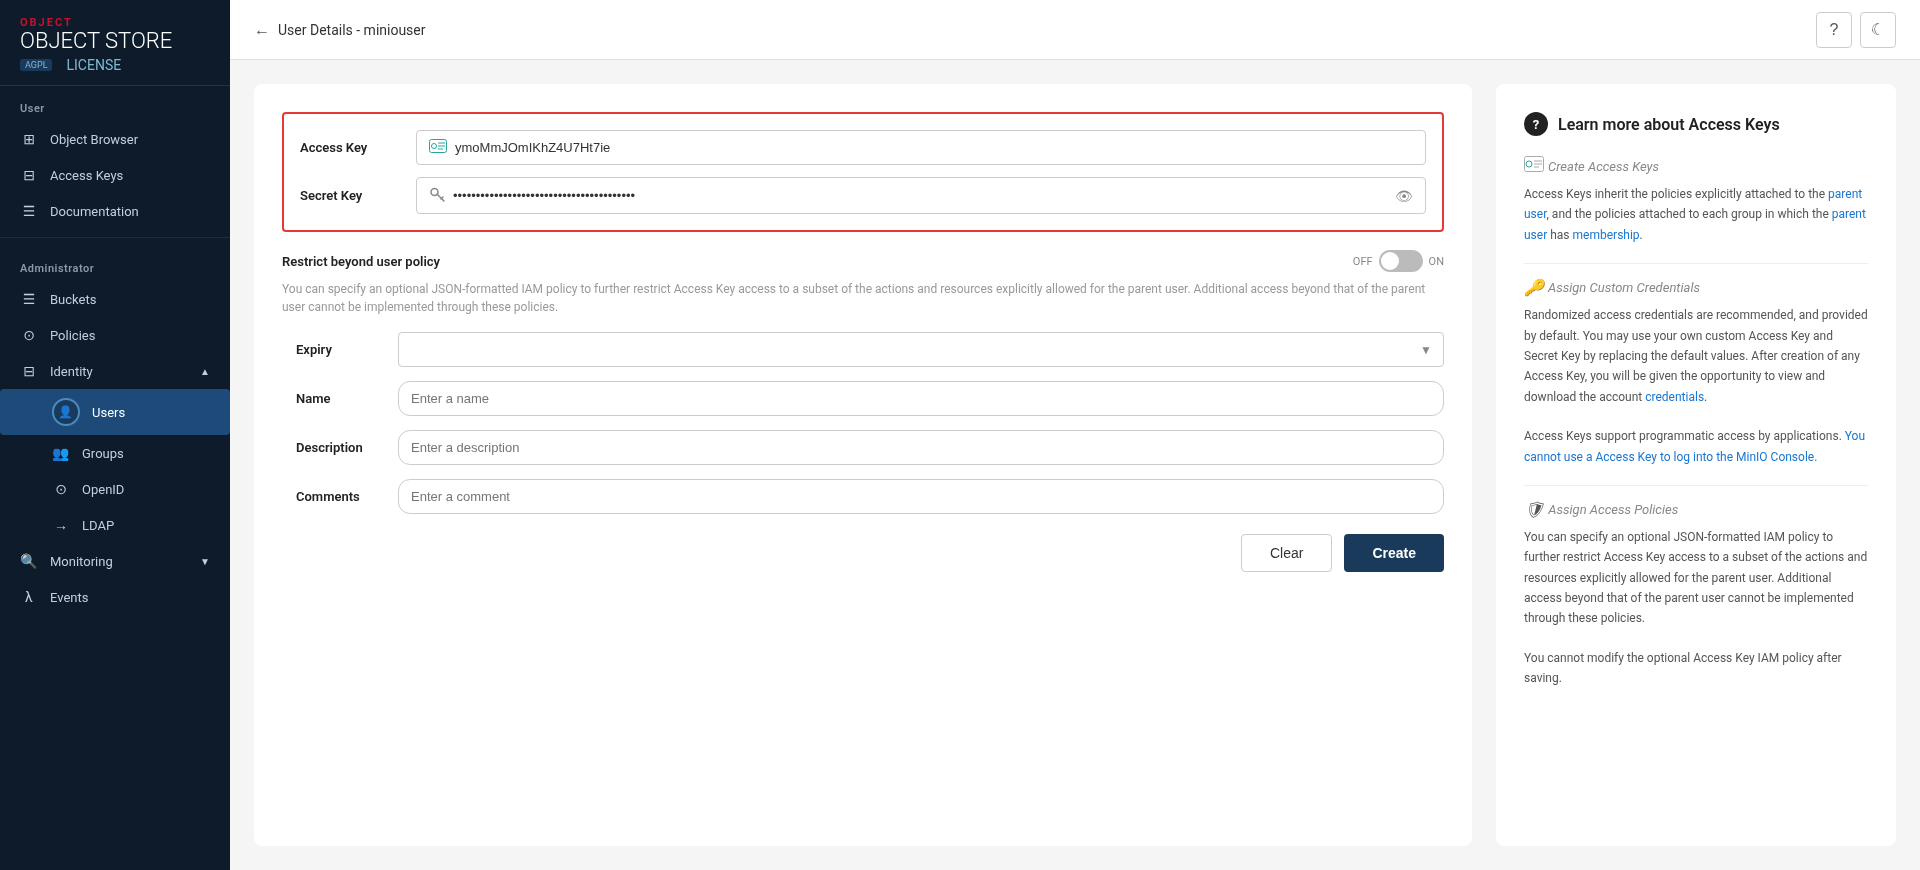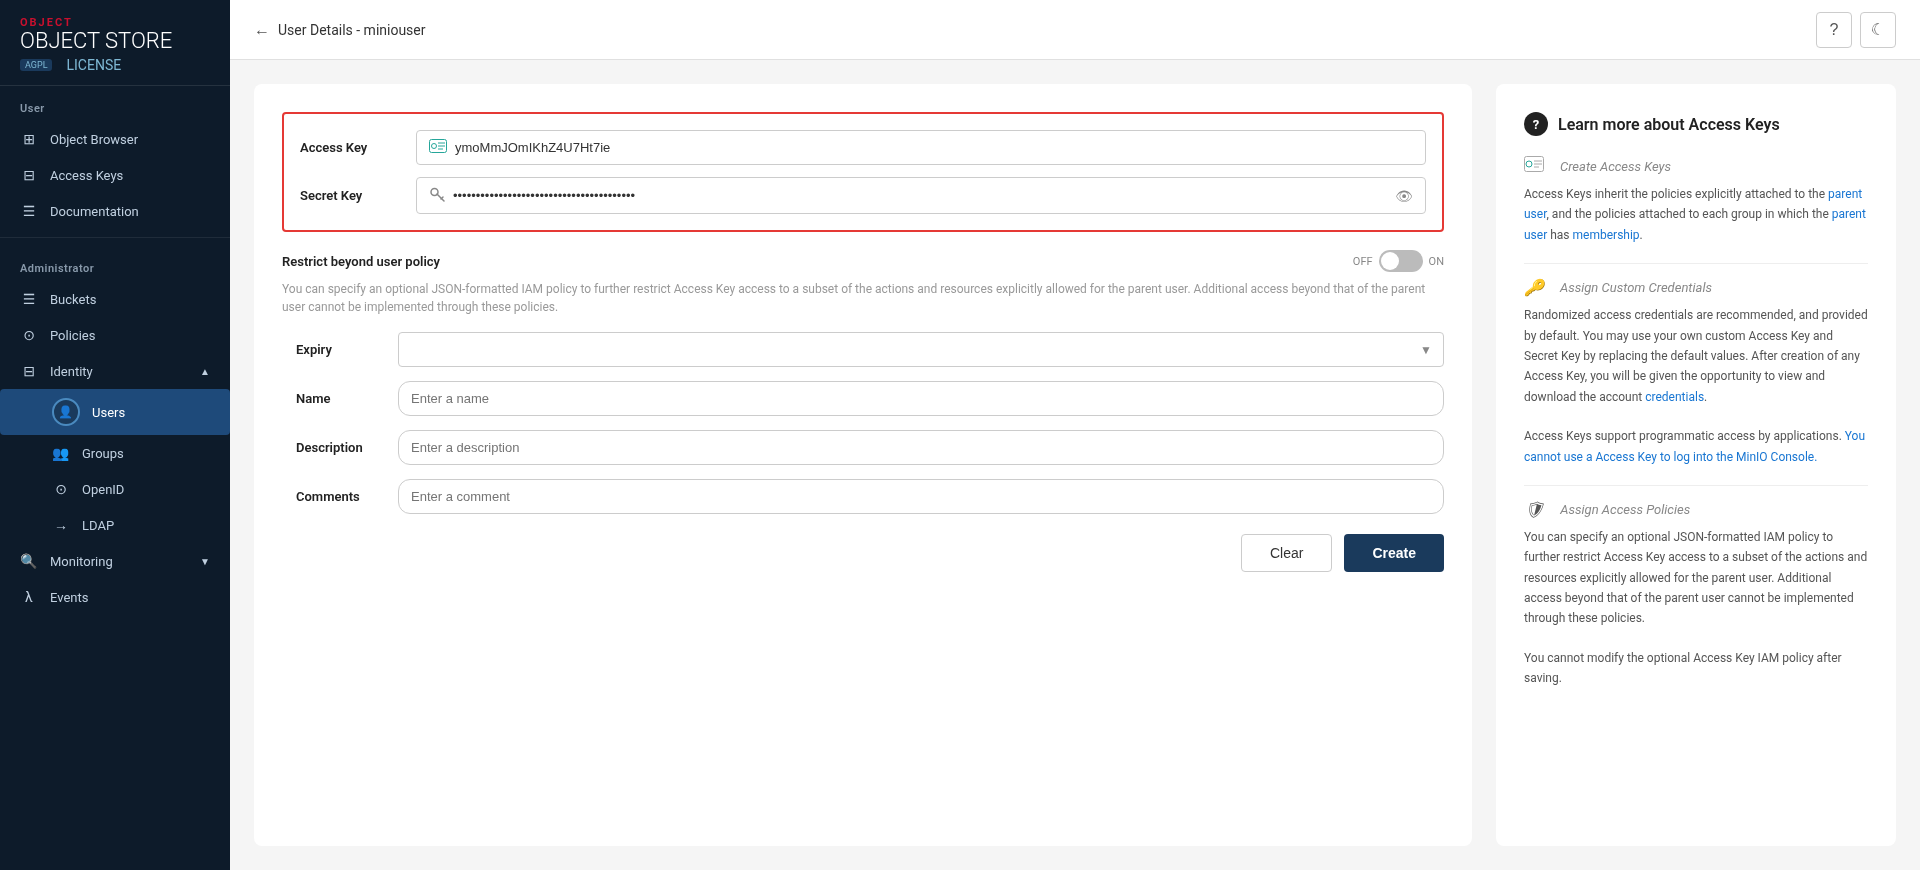--- a/index.html
+++ b/index.html
@@ -381,21 +381,21 @@
       font-weight: 600;
       color: #222;
       margin-bottom: 20px;
     }
     .info-section {
       margin-bottom: 18px;
     }
     .info-section-title {
       display: flex;
       align-items: center;
-      gap: 16px;
+      gap: 4px;
       font-size: 13px;
       font-style: italic;
       color: #888;
       margin-bottom: 8px;
     }
     .info-section-title .sec-icon {
       font-size: 16px;
       color: #26a69a;
     }
     .info-section-title .sec-icon.key { color: #888; }

